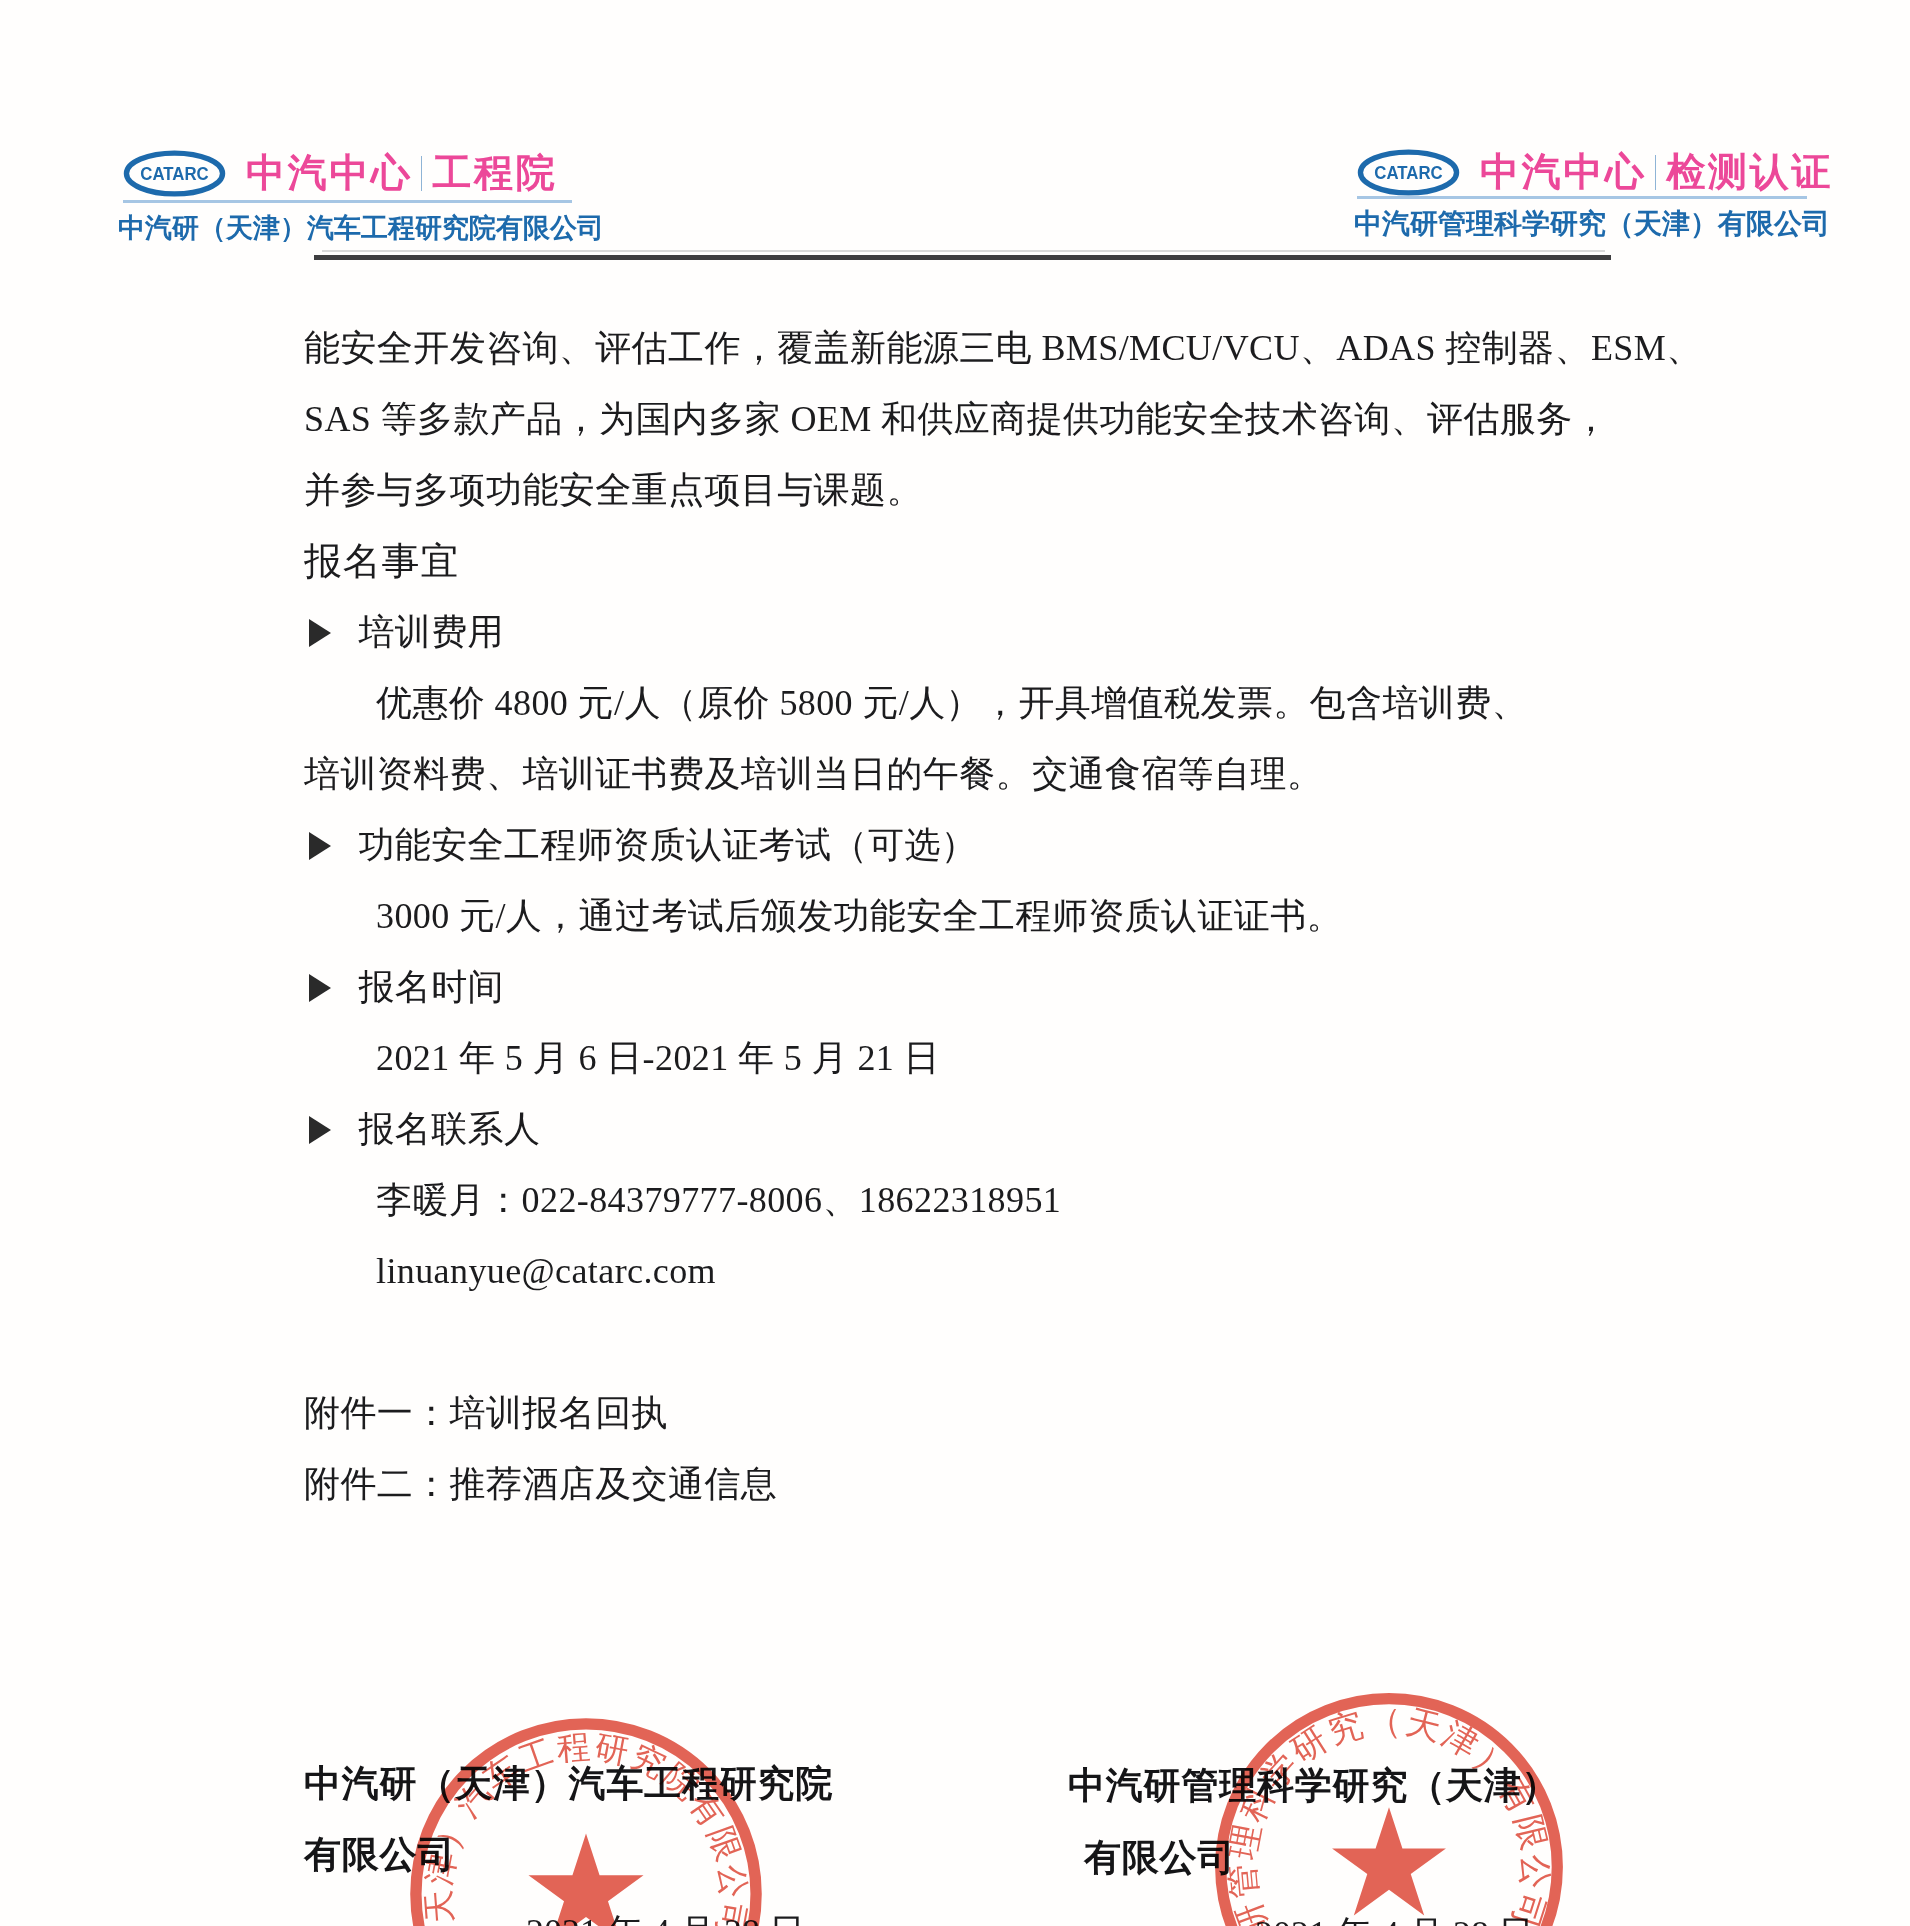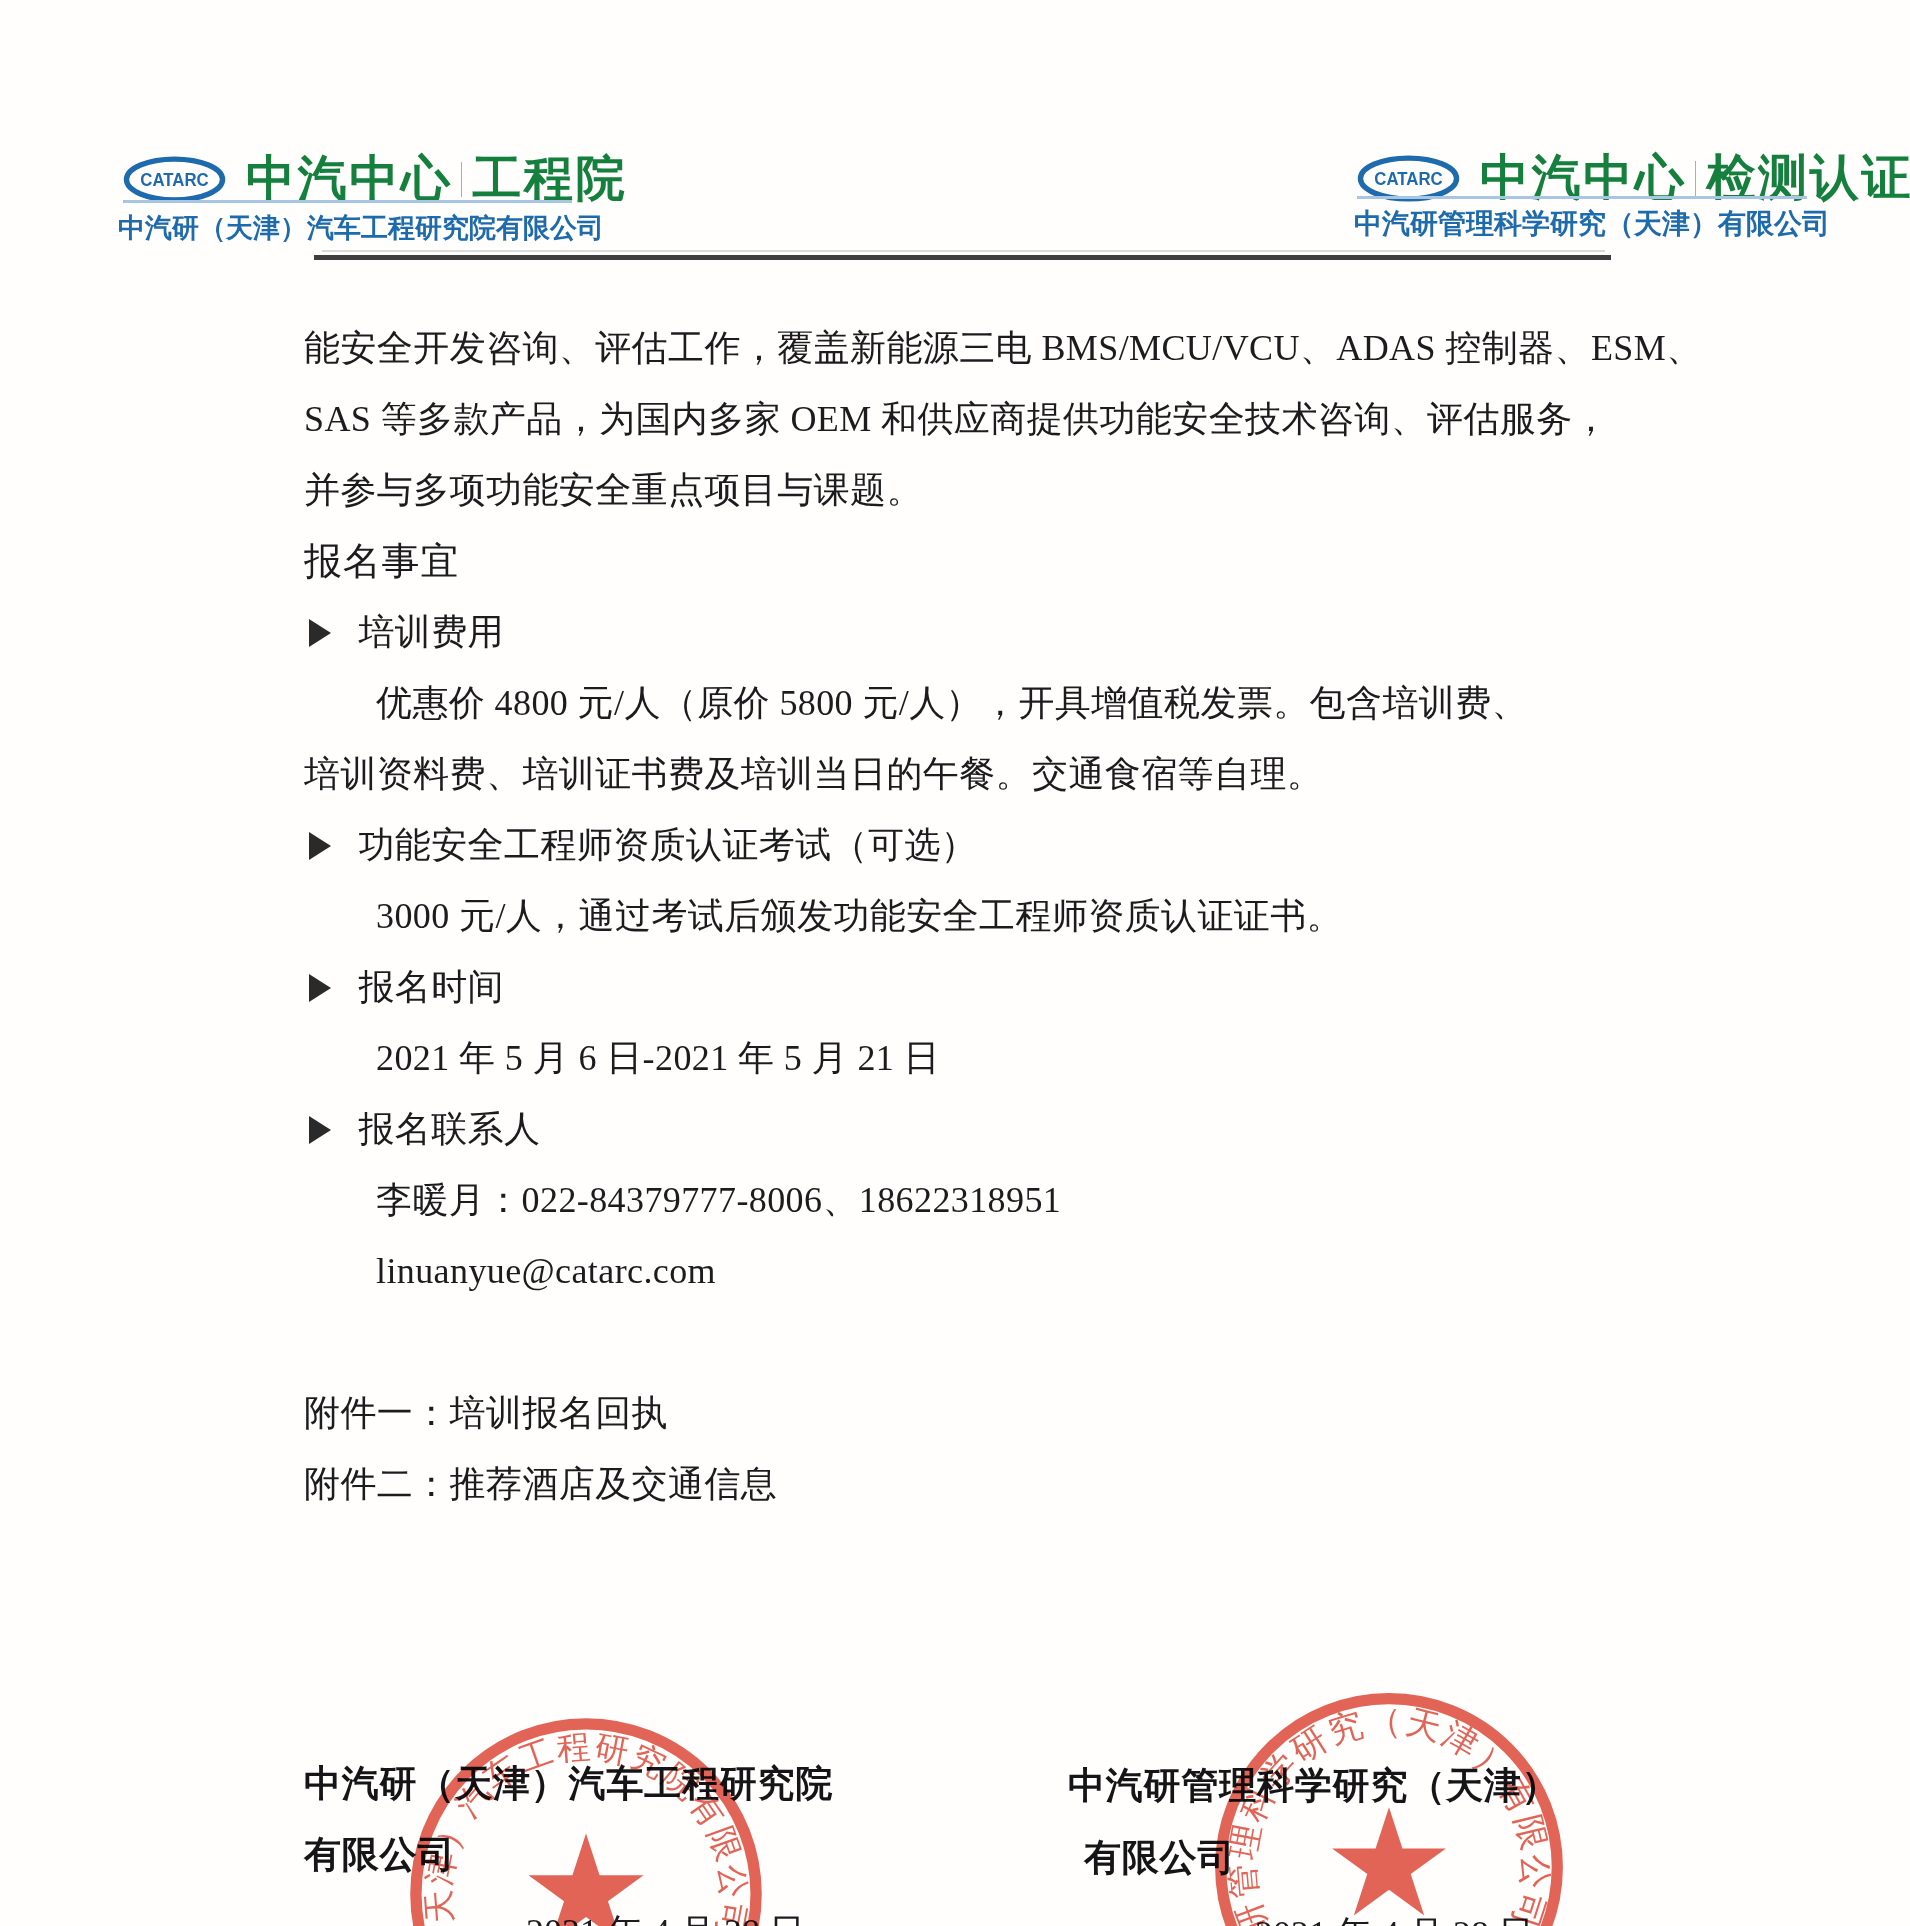--- a/index.html
+++ b/index.html
@@ -8,21 +8,21 @@
     overflow:hidden;font-family:"Liberation Serif","DejaVu Serif",serif;color:#1c1c1e;
   }
   
   .hdr{position:absolute;display:flex;align-items:center;}
   .hdr-left{left:123px;top:146px;}
   .hdr-right{left:1357px;top:145px;}
   .logo-svg{display:block;}
   .brand-row{display:flex;align-items:center;margin-left:20px;}
   .brand,.division{
     font-family:"Liberation Sans","DejaVu Sans",sans-serif;font-weight:bold;
-    font-size:49px;color:#15803d;letter-spacing:2.7px;white-space:nowrap;
+    font-size:39px;color:#ec4899;letter-spacing:2.7px;white-space:nowrap;
   }
   .brand-divider{width:1.9px;height:35px;background:#8fb4d6;margin:0 10px 0 7.7px;}
   .hdr-underline{position:absolute;height:3.1px;background:#a6c6e4;}
   .u-left{left:123px;top:200px;width:449px;}
   .u-right{left:1357px;top:196px;width:450px;}
   .hdr-company{
     position:absolute;font-family:"Liberation Sans","DejaVu Sans",sans-serif;
     font-weight:bold;color:#1d6aac;white-space:nowrap;
   }
   .c-left{left:118px;top:210px;font-size:27px;letter-spacing:0px;}

